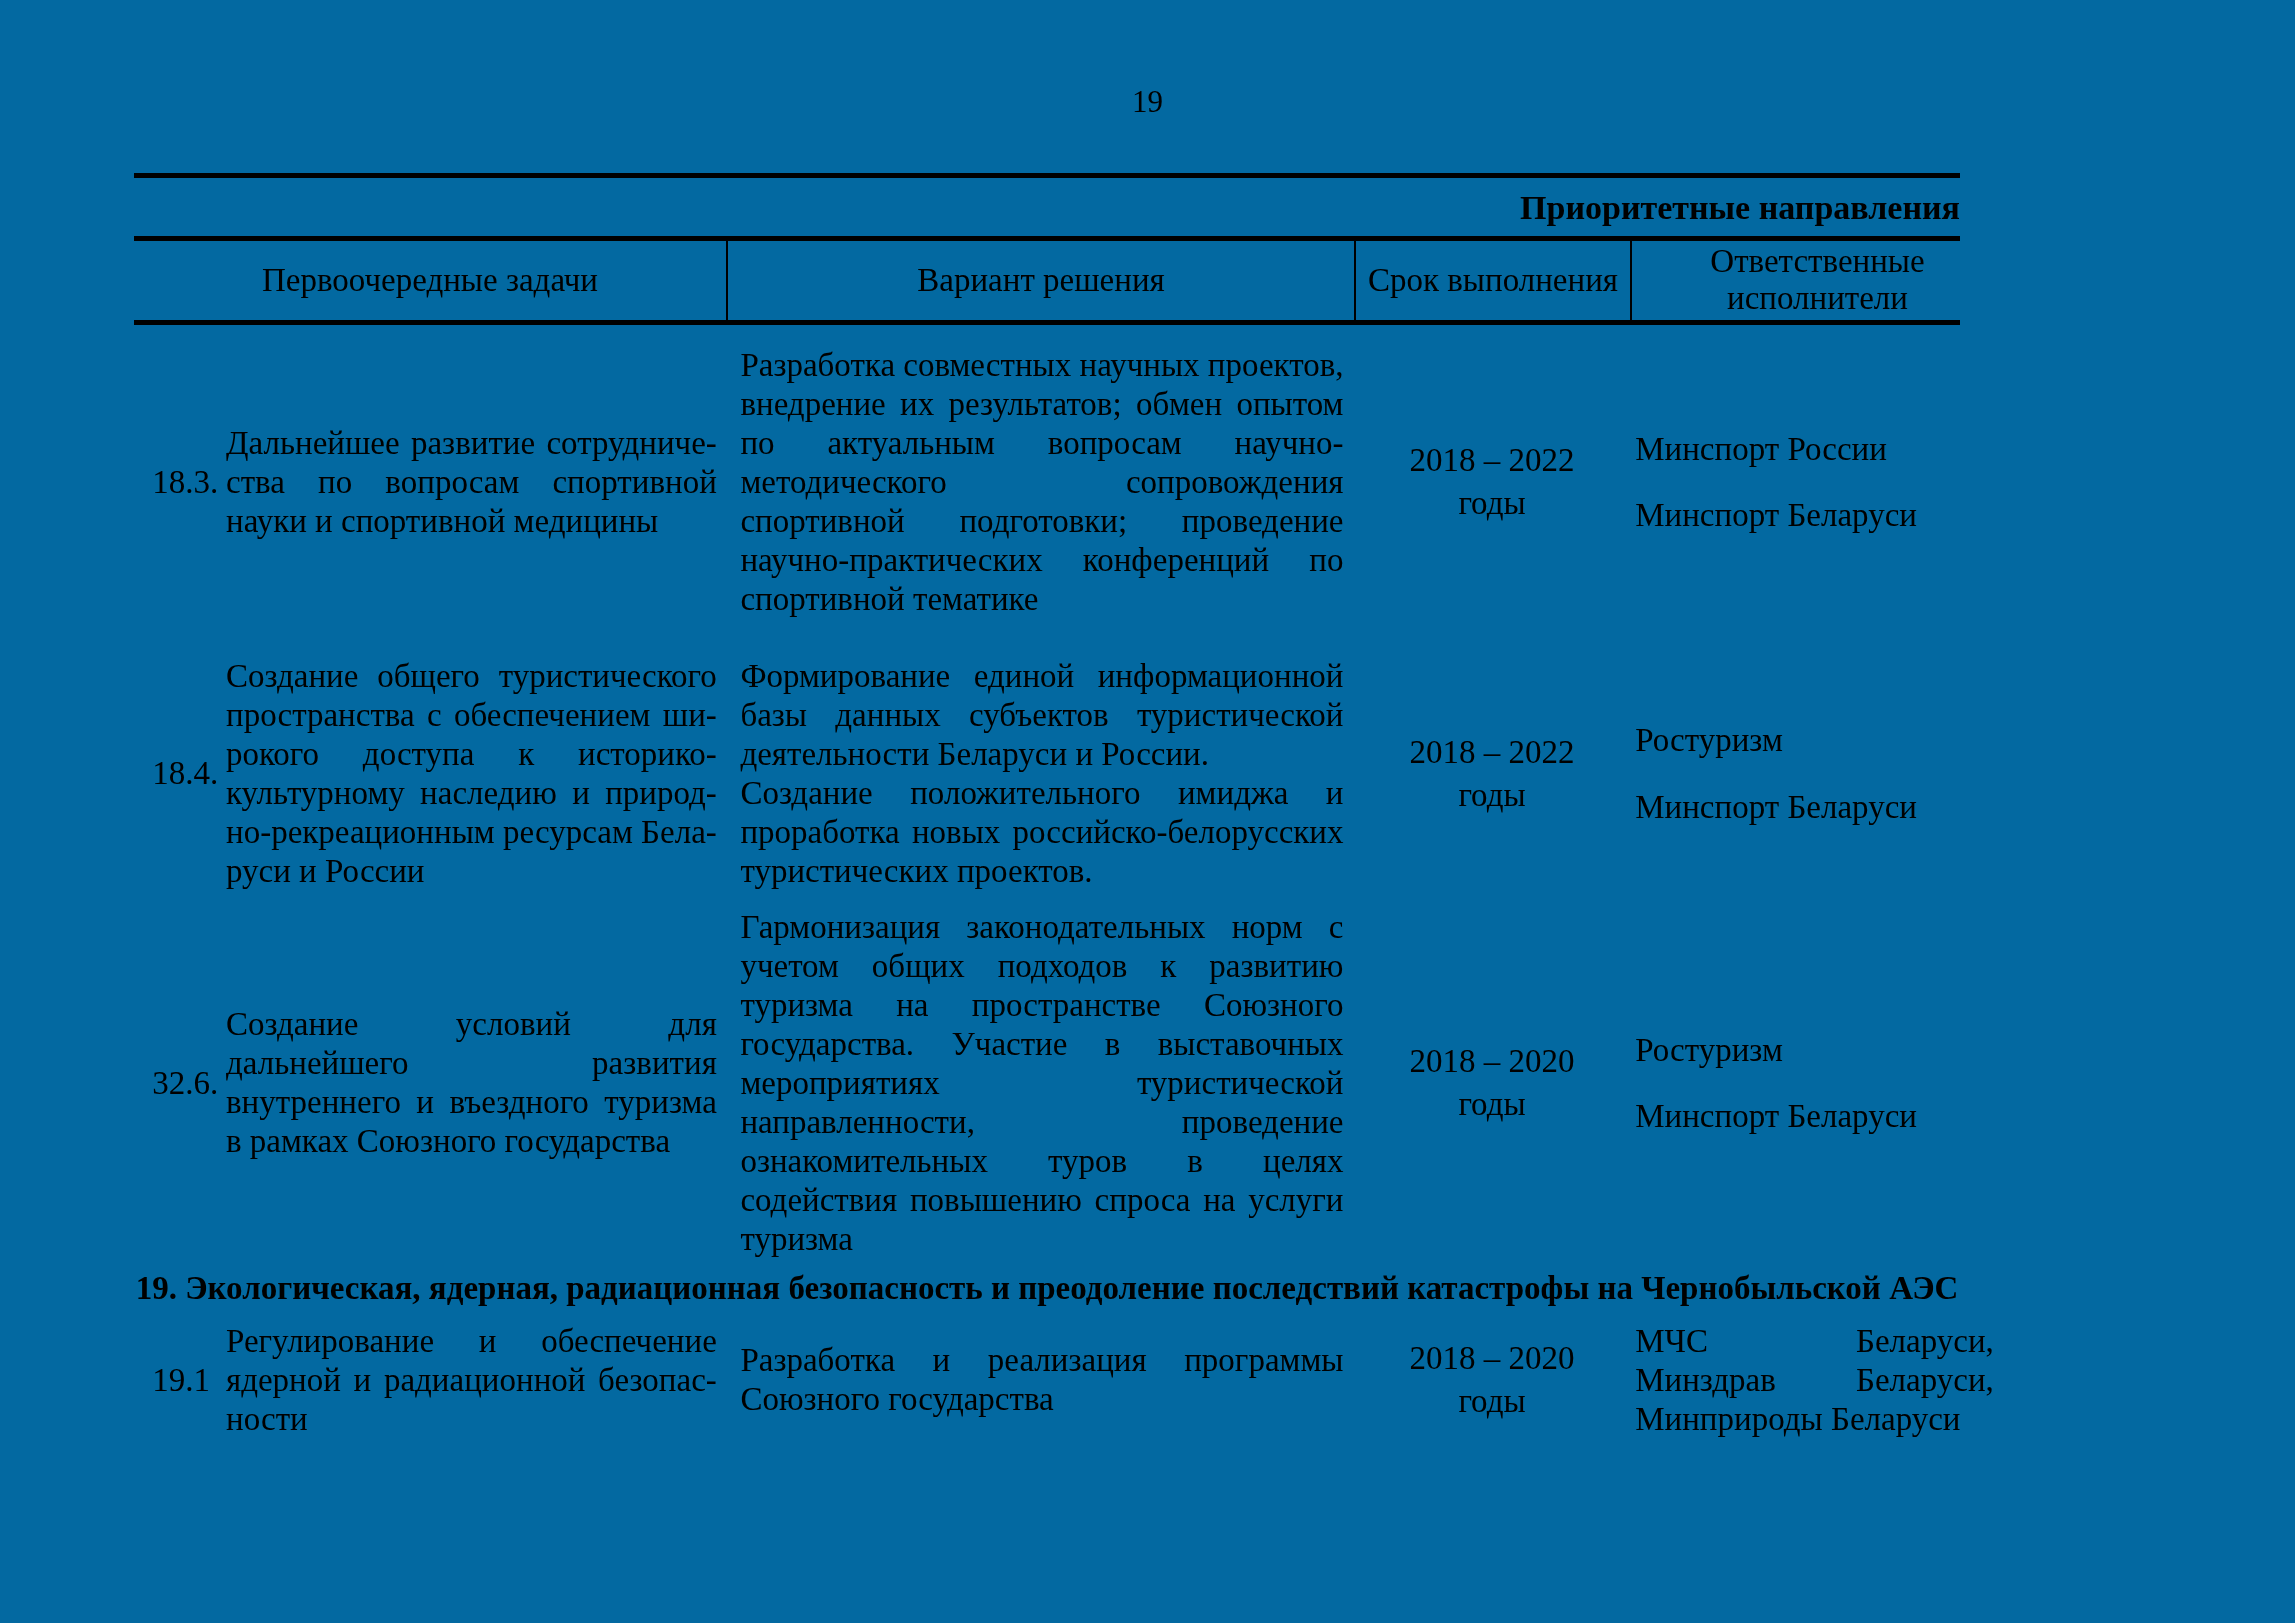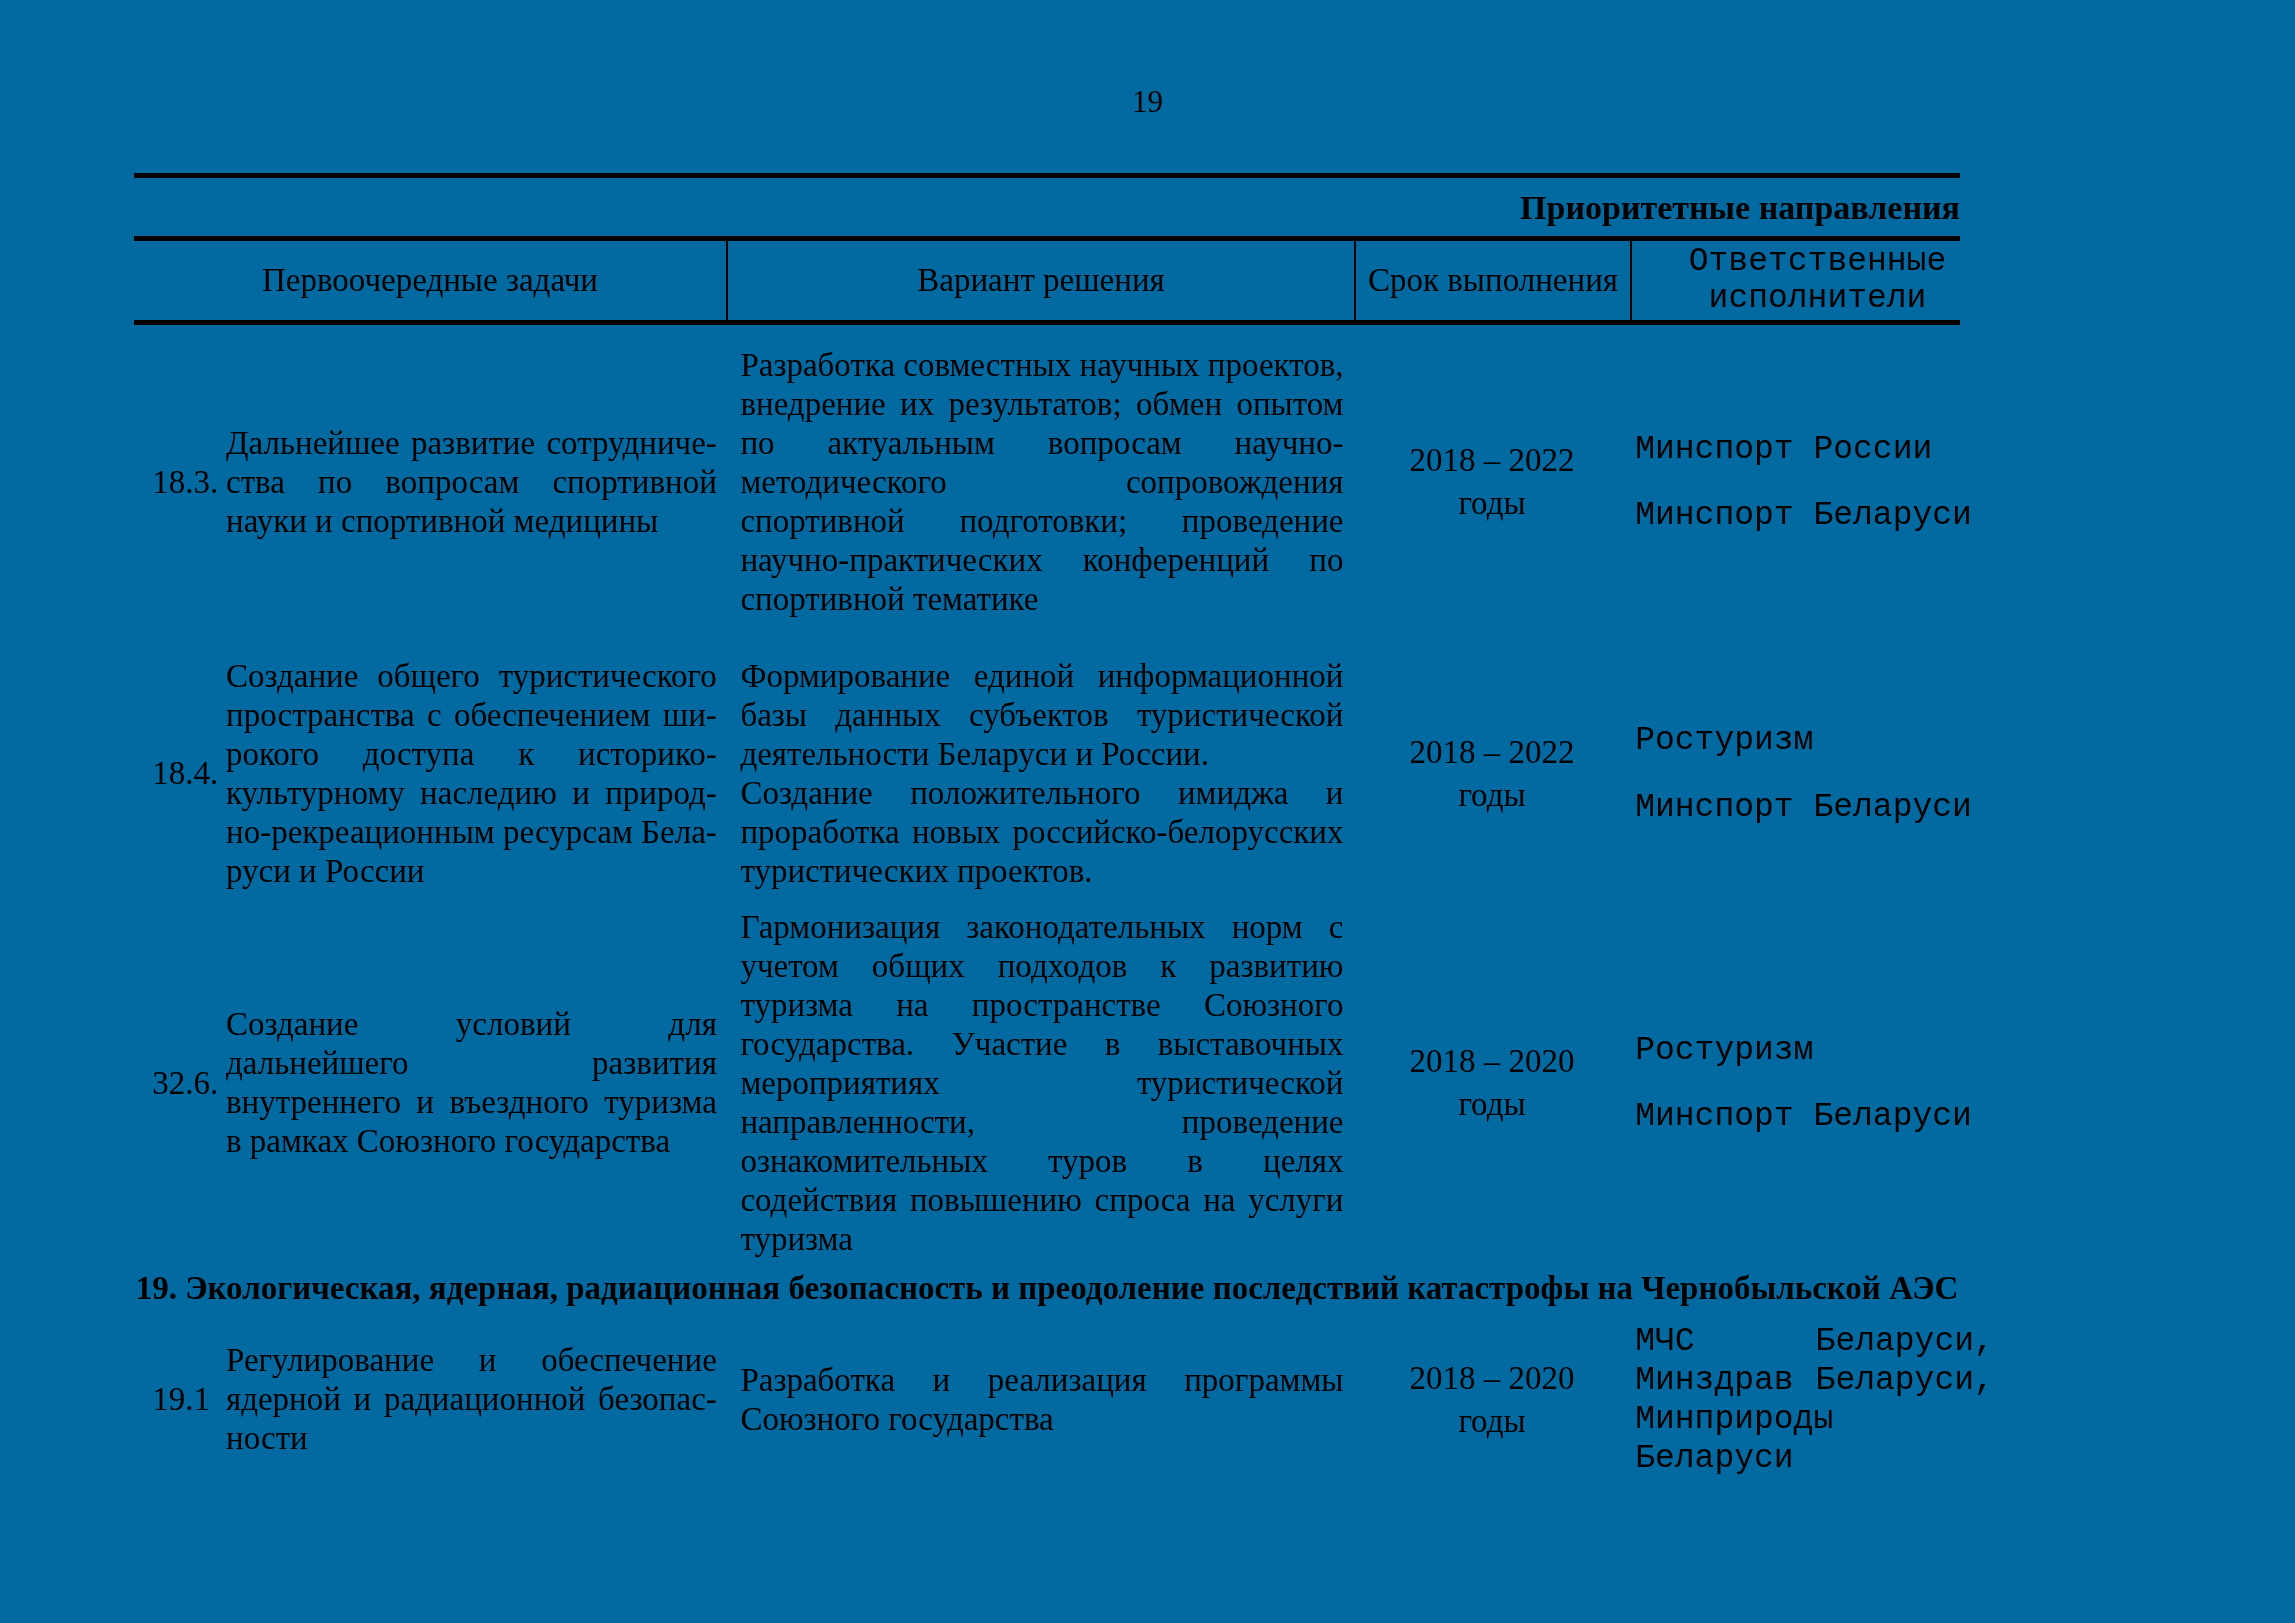--- a/index.html
+++ b/index.html
@@ -51,21 +51,21 @@
     text-align: center;
     line-height: 37px;
     padding: 2.6px 7.9px;
     hyphens: manual;
   }
   .head-cell + .head-cell { border-left: 2px solid #000; }
 
   .c1 { width: 592px; }
   .c2 { width: 628px; }
   .c3 { width: 276px; }
-  .c4 { width: 373px; font-family: Liberation Mono, monospace; }
+  .c4 { width: 373px; }
   .c1, .c2, .c3, .c4 { box-sizing: border-box; flex: none; }
 
   .body-row {
     display: flex;
     align-items: center;
   }
 
   .task-cell {
     display: flex;
     align-items: center;

